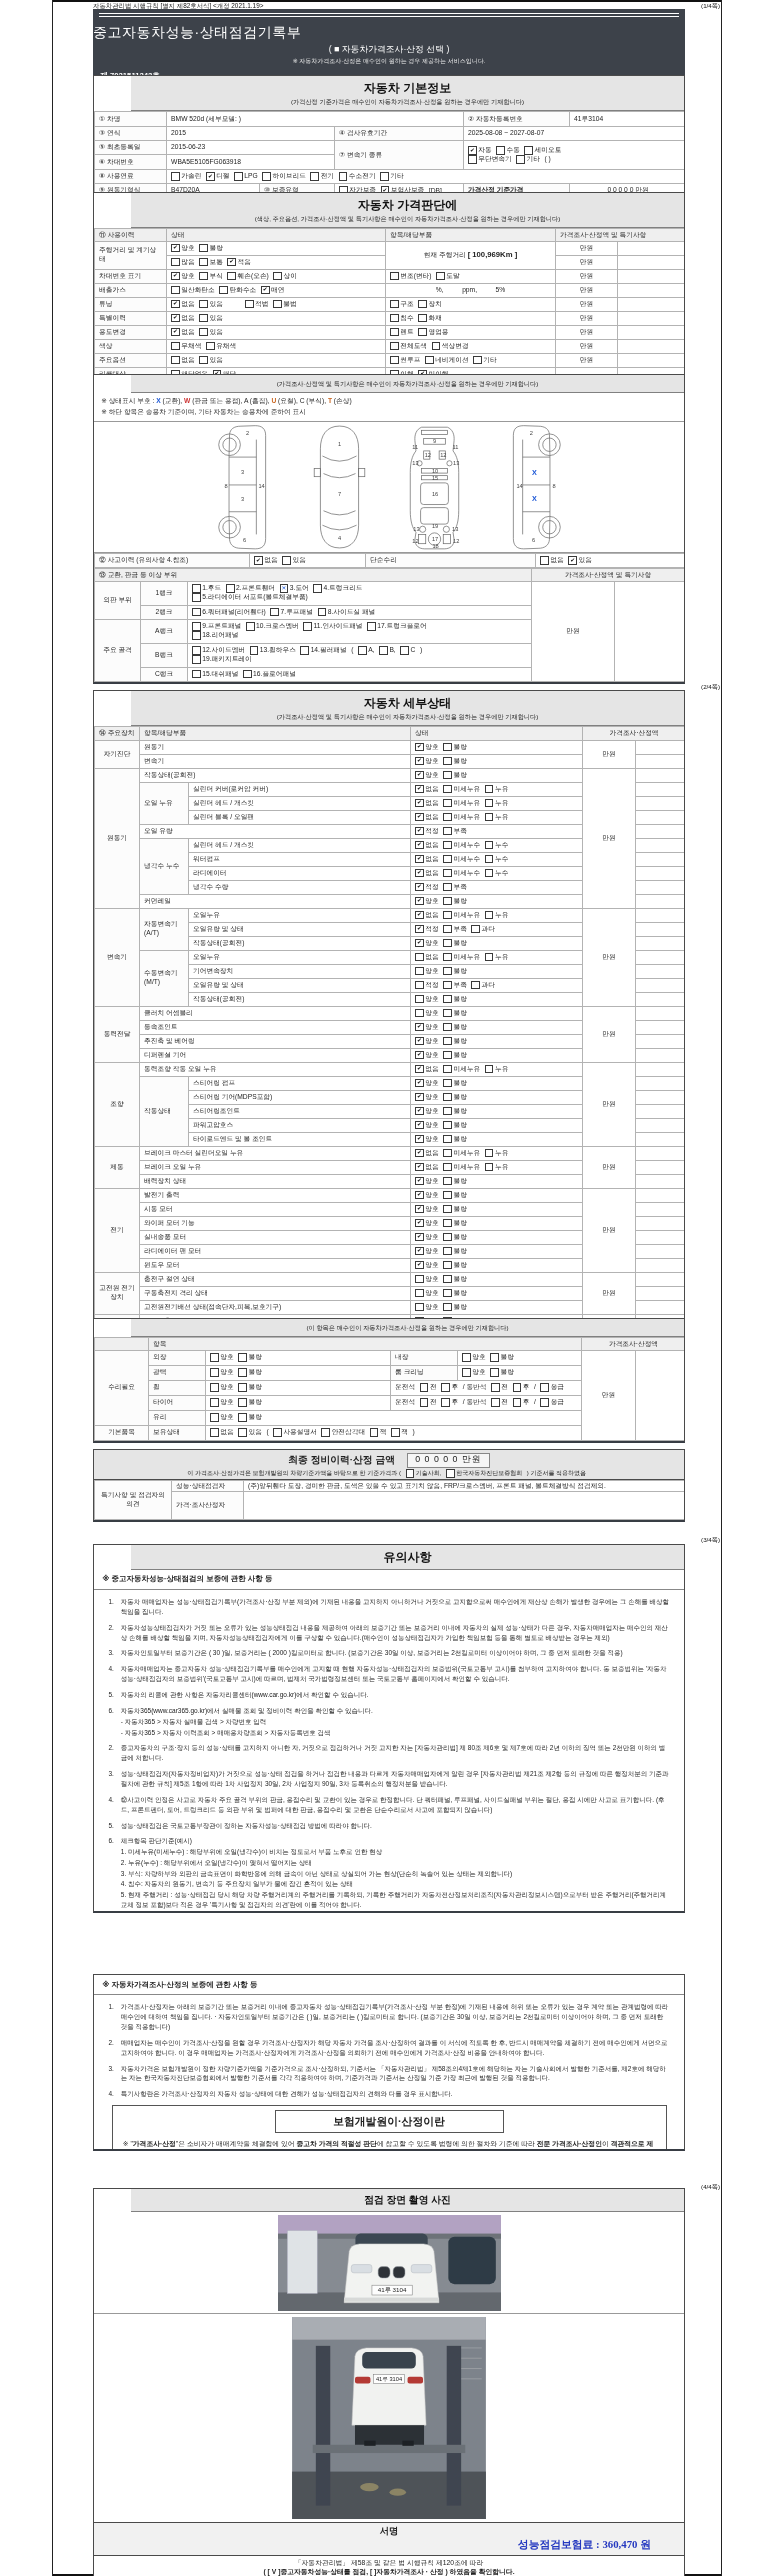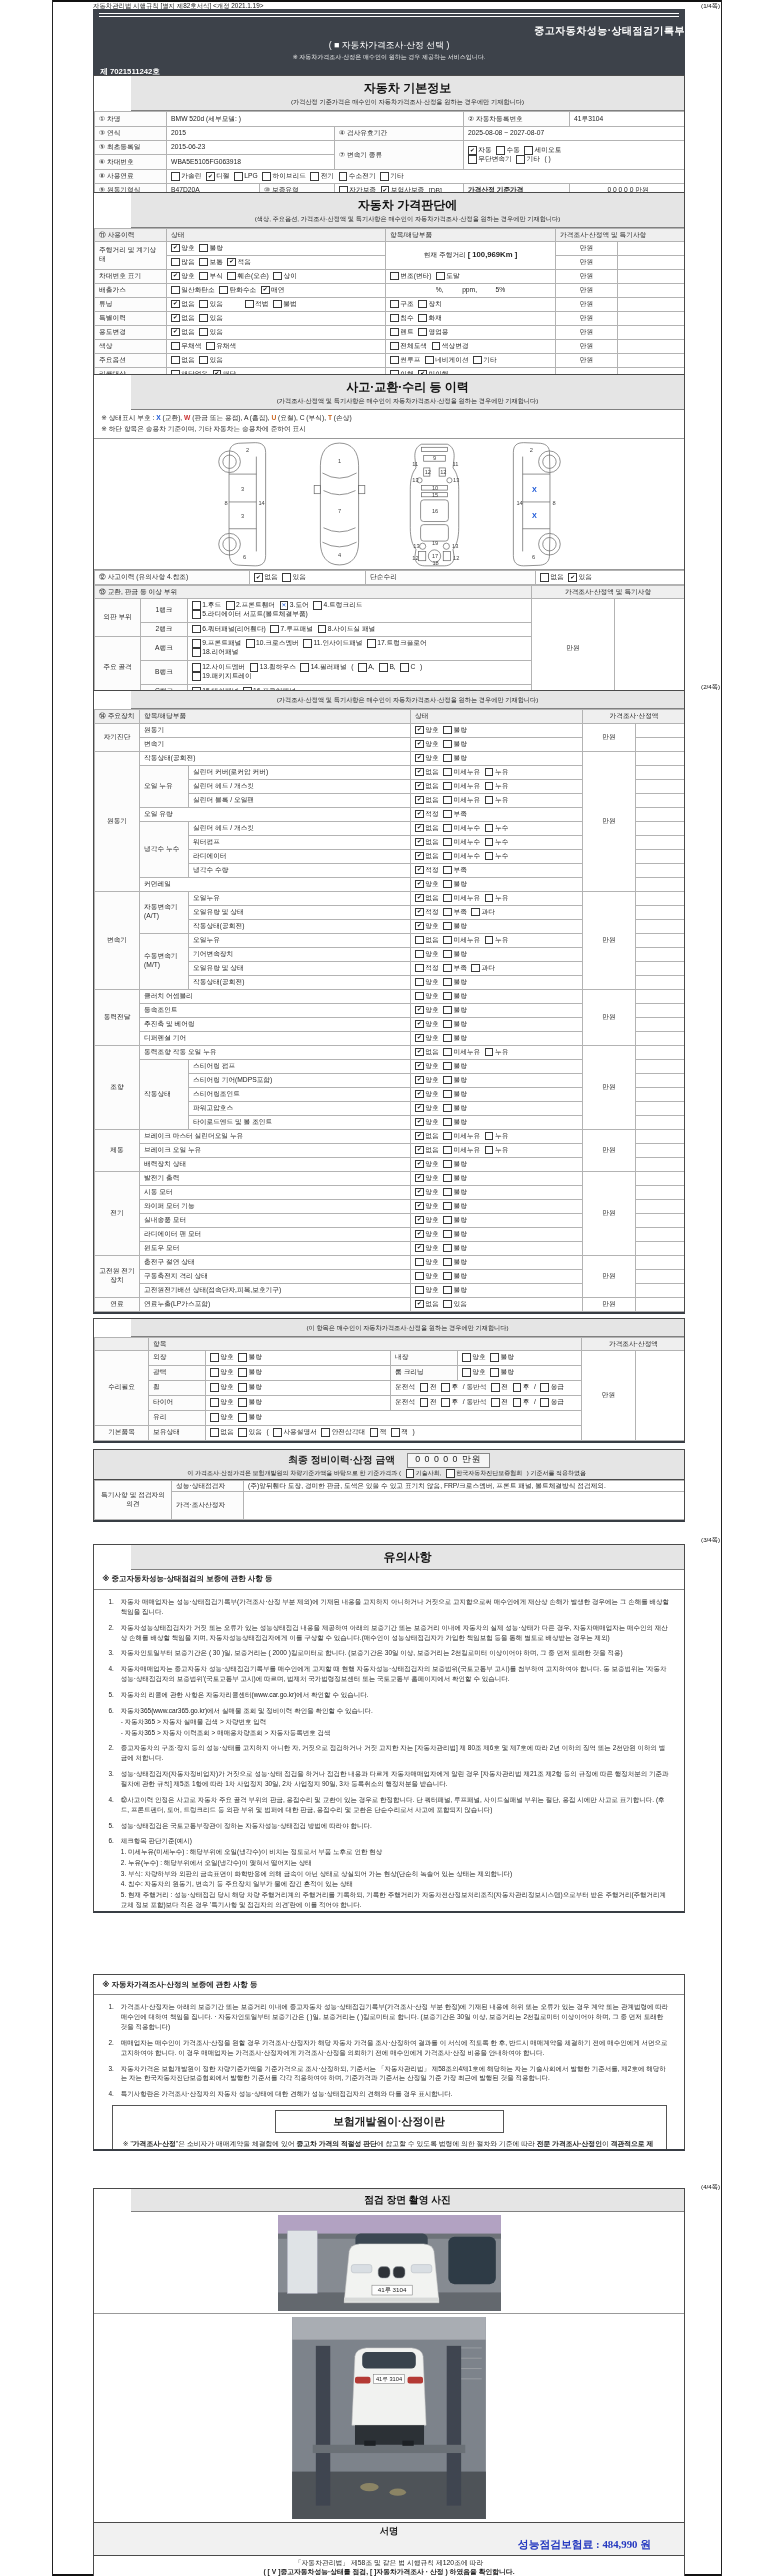--- a/index.html
+++ b/index.html
@@ -5,21 +5,21 @@
   html,body{margin:0;padding:0;background:#fff;}
   body{font-family:"Liberation Sans","DejaVu Sans",sans-serif;color:#222;}
   #page{position:relative;width:773px;height:2576px;background:#fff;overflow:hidden;}
   .vline{position:absolute;top:0;bottom:0;width:0.5px;background:#222;}
   .hline{position:absolute;left:52px;right:52px;height:1.5px;background:#111;}
   .pmarker{position:absolute;right:53px;font-size:6.2px;color:#111;}
   .meta{position:absolute;left:93px;top:2.1px;font-size:6.4px;color:#111;}
   
   .dark{position:absolute;left:93px;width:592px;top:9.3px;background:#3d424a;color:#fff;box-sizing:border-box;padding-bottom:1px;}
   .dark .rule{margin:3.6px 6.2px 0;height:2.6px;border-top:1px solid #fff;border-bottom:1px solid #fff;}
-  .dark h1{margin:6.2px 0 2.1px;text-align:right;font-size:10px;font-weight:bold;letter-spacing:0.5px;}
+  .dark h1{margin:6.2px 0 2.1px;text-align:left;font-size:14px;font-weight:normal;letter-spacing:0.5px;}
   .dark .sel{text-align:center;font-size:8.8px;}
   .dark .note{text-align:center;font-size:6px;color:#eee;margin-top:1.5px;}
   .dark .docno{font-size:7.7px;font-weight:bold;padding:4.6px 0 3.6px 7.2px;}
   
   .sec{position:absolute;left:93px;width:592px;background:#fff;border:0.8px solid #4a4a4a;border-bottom:2.1px solid #383d44;box-sizing:border-box;overflow:hidden;}
   .band{background:#e5e5e5;border-bottom:0.5px solid #808080;text-align:center;padding:3.6px 0 3.1px;margin-left:37px;}
   .band .t{font-size:12px;font-weight:bold;color:#111;}
   .band .s{font-size:6.2px;color:#222;margin-top:1.5px;}
   table{border-collapse:collapse;width:100%;table-layout:fixed;}
   td,th{border:0.5px solid #b3b3b3;font-size:6.7px;padding:0.5px 4.1px;vertical-align:middle;box-sizing:border-box;overflow:hidden;line-height:1.3;}
@@ -408,21 +408,20 @@
               </span></td>
             <td class="price"></td>
             <td></td>
           </tr>
         </tbody>
     </table>
   </div>
 
   <div class="sec" style="top:374px">
     <div class="band">
-      <div class="t">사고·교환·수리 등 이력</div>
       <div class="s">(가격조사·산정액 및 특기사항은 매수인이 자동차가격조사·산정을 원하는 경우에만 기재합니다)</div>
     </div>
     <div class="acnotes">
       <div id="acc-legend"><span>※ 상태표시 부호 : </span><span class="lg-blue">X</span><span> (교환), </span><span class="lg-red">W</span><span> (판금 또는 용접), </span><span>A</span><span> (흠집), </span><span class="lg-orange">U</span><span> (요철), </span><span>C</span><span> (부식), </span><span class="lg-orange">T</span><span> (손상)</span></div>
       <div>※ 하단 항목은 승용차 기준이며, 기타 자동차는 승용차에 준하여 표시</div>
     </div>
     <div class="diagram">
 
       <svg width="67" height="126" viewBox="0 0 130 244">
         <circle class="dg" cx="36" cy="40" r="21"></circle>
@@ -643,20 +642,21 @@
               </span></td>
           </tr>
         </tbody>
     </table>
   </div>
 
   <div class="pmarker" style="top:683px">(2/4쪽)</div>
 
   <div class="sec" style="top:690px">
     <div class="band">
+      <div class="t">자동차 세부상태</div>
       <div class="s">(가격조사·산정액 및 특기사항은 매수인이 자동차가격조사·산정을 원하는 경우에만 기재합니다)</div>
     </div>
     <table class="dettbl">
       <colgroup>
           <col style="width:45px">
           <col style="width:49px">
           <col style="width:222px">
           <col style="width:172px">
           <col style="width:53px">
           <col style="width:50px">
@@ -1513,21 +1513,21 @@
         <rect x="140" y="240" width="22" height="10" fill="#1d2125"></rect>
         <rect x="214" y="240" width="22" height="10" fill="#1d2125"></rect>
         <ellipse cx="150" cy="330" rx="18" ry="8" fill="#8b8465"></ellipse>
         <ellipse cx="205" cy="340" rx="16" ry="7" fill="#8b8465"></ellipse>
       </svg>
     </div>
   </div>
 
   <div class="signbox" style="top:2522px">
     <div class="sg-label">서명</div>
-    <div class="sg-blue">성능점검보험료 : 484,990 원</div>
+    <div class="sg-blue">성능점검보험료 : 360,470 원</div>
   </div>
 
   <div class="footbox" style="top:2555px">
     <div>「자동차관리법」 제58조 및 같은 법 시행규칙 제120조에 따라</div>
     <div class="l2">( [ V ]중고자동차성능·상태를 점검, [   ]자동차가격조사 · 산정 ) 하였음을 확인합니다.</div>
   </div>
 </div>
 
 
 </body></html>

